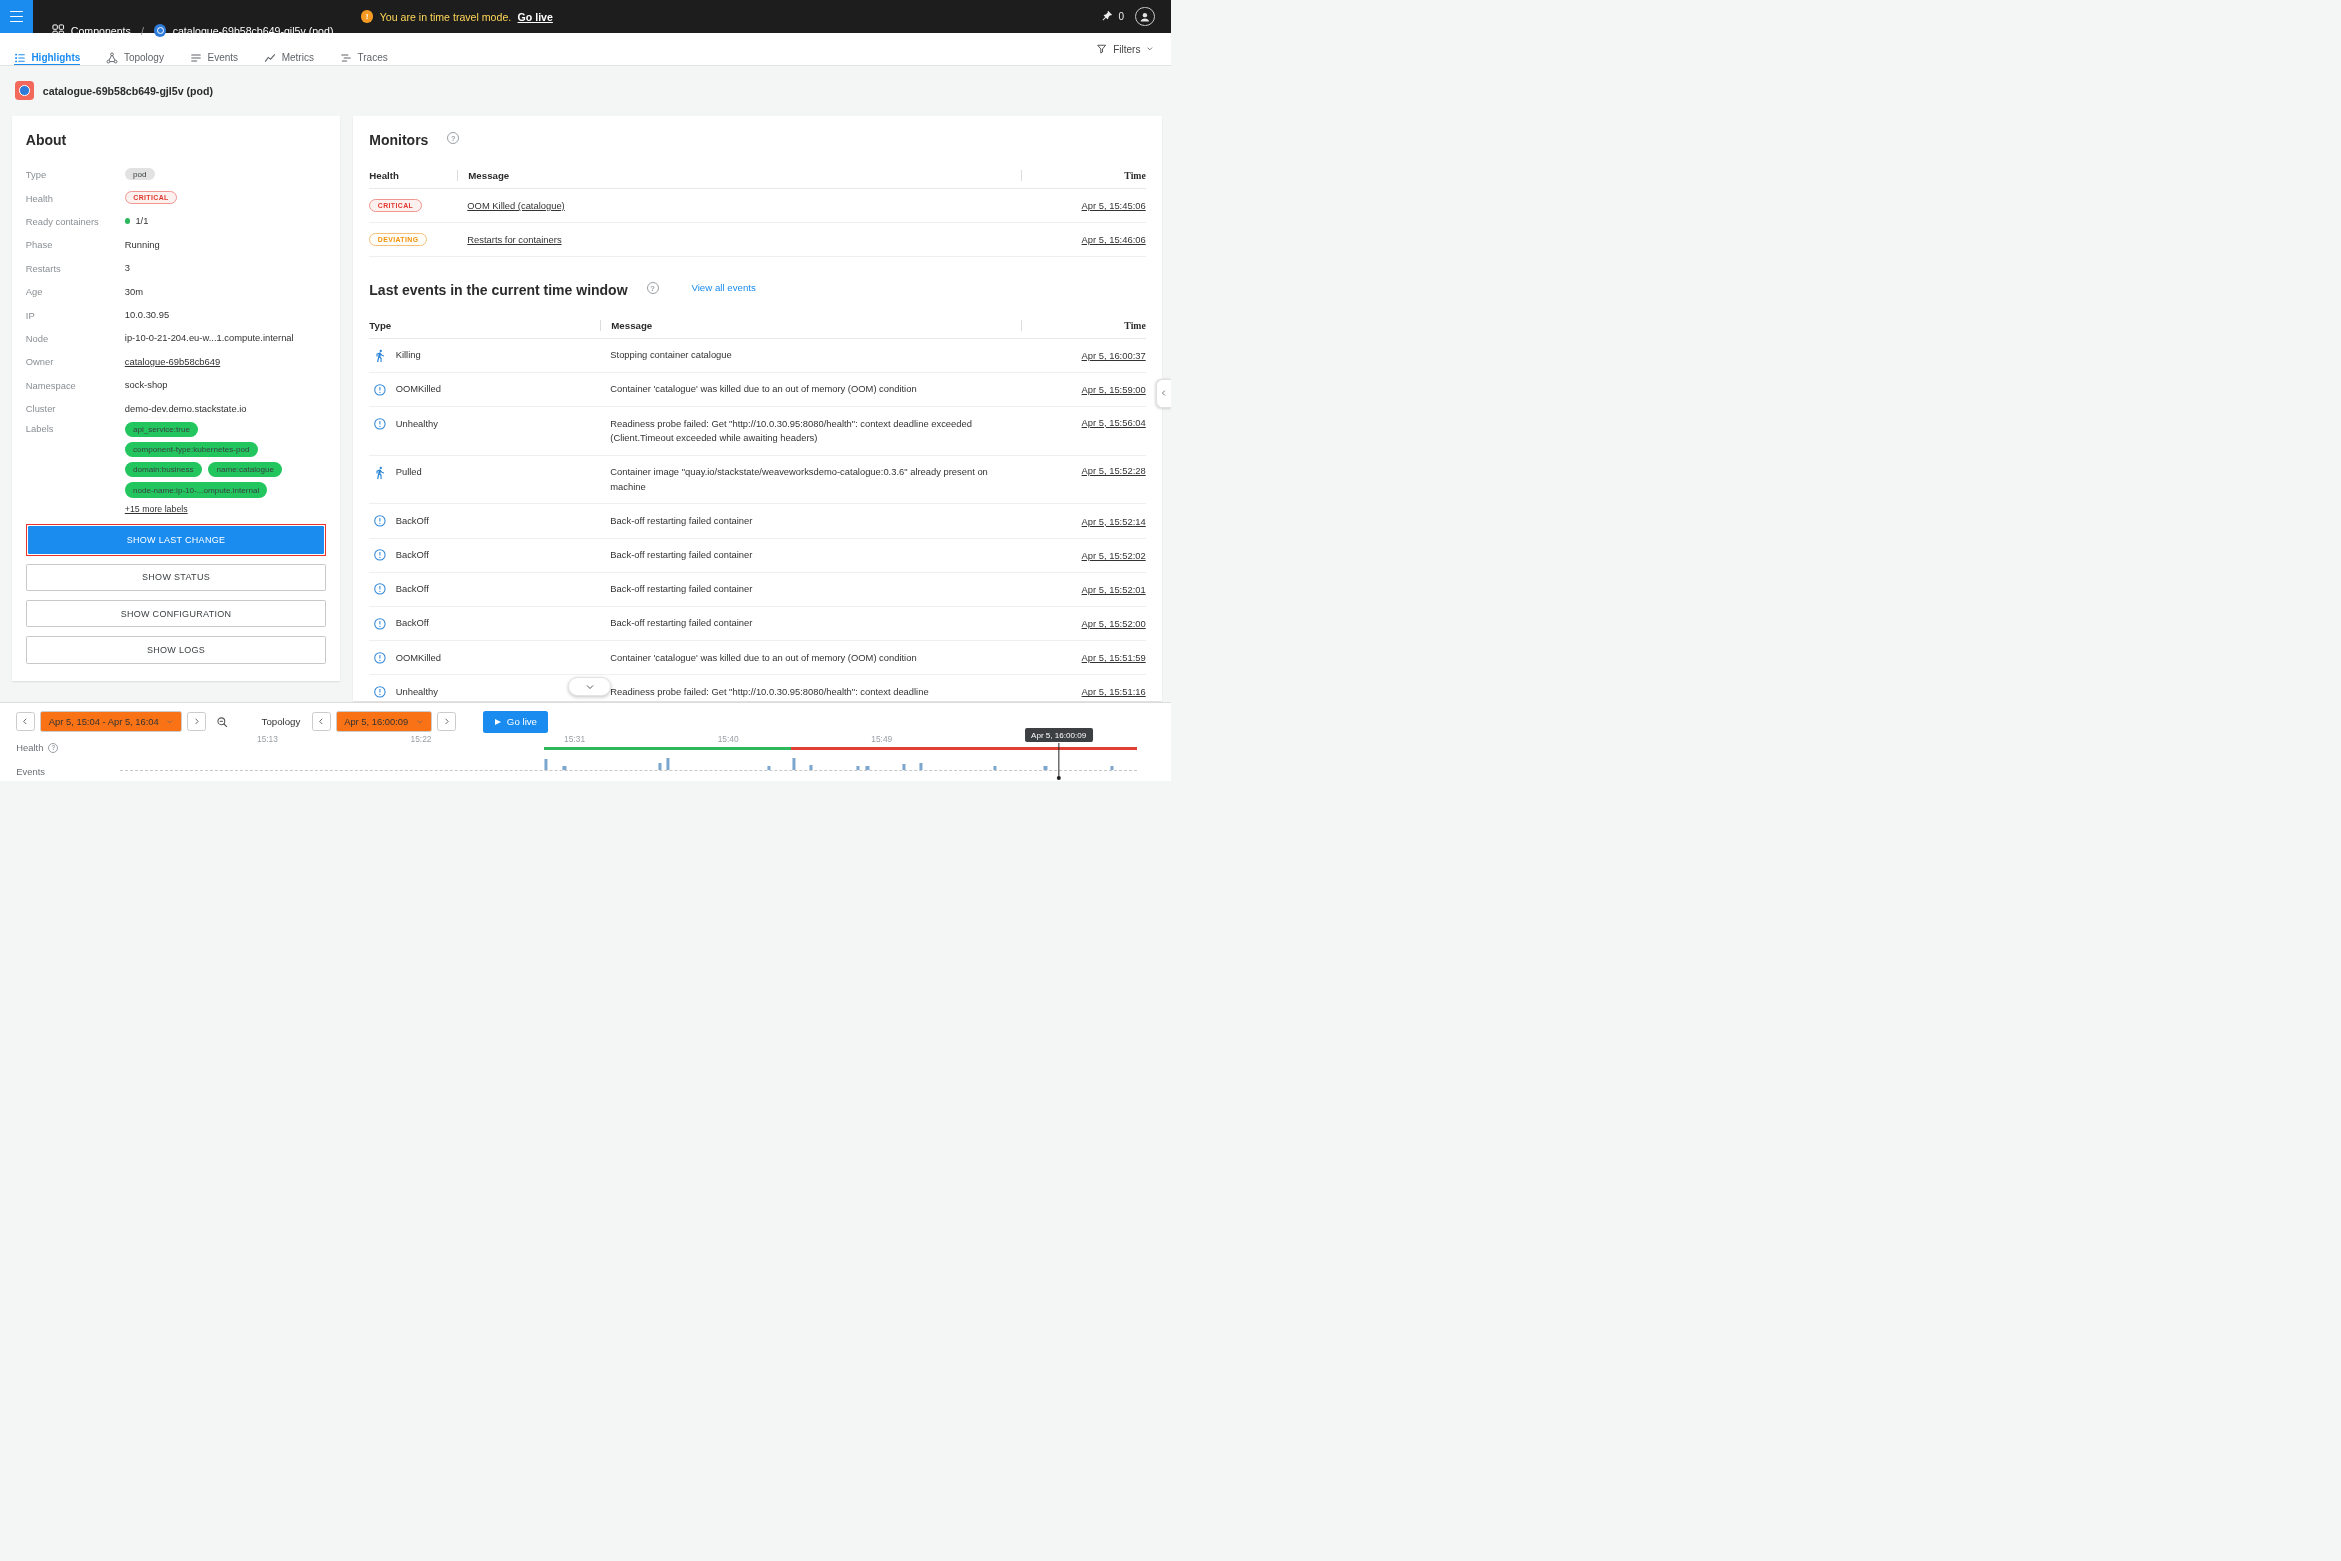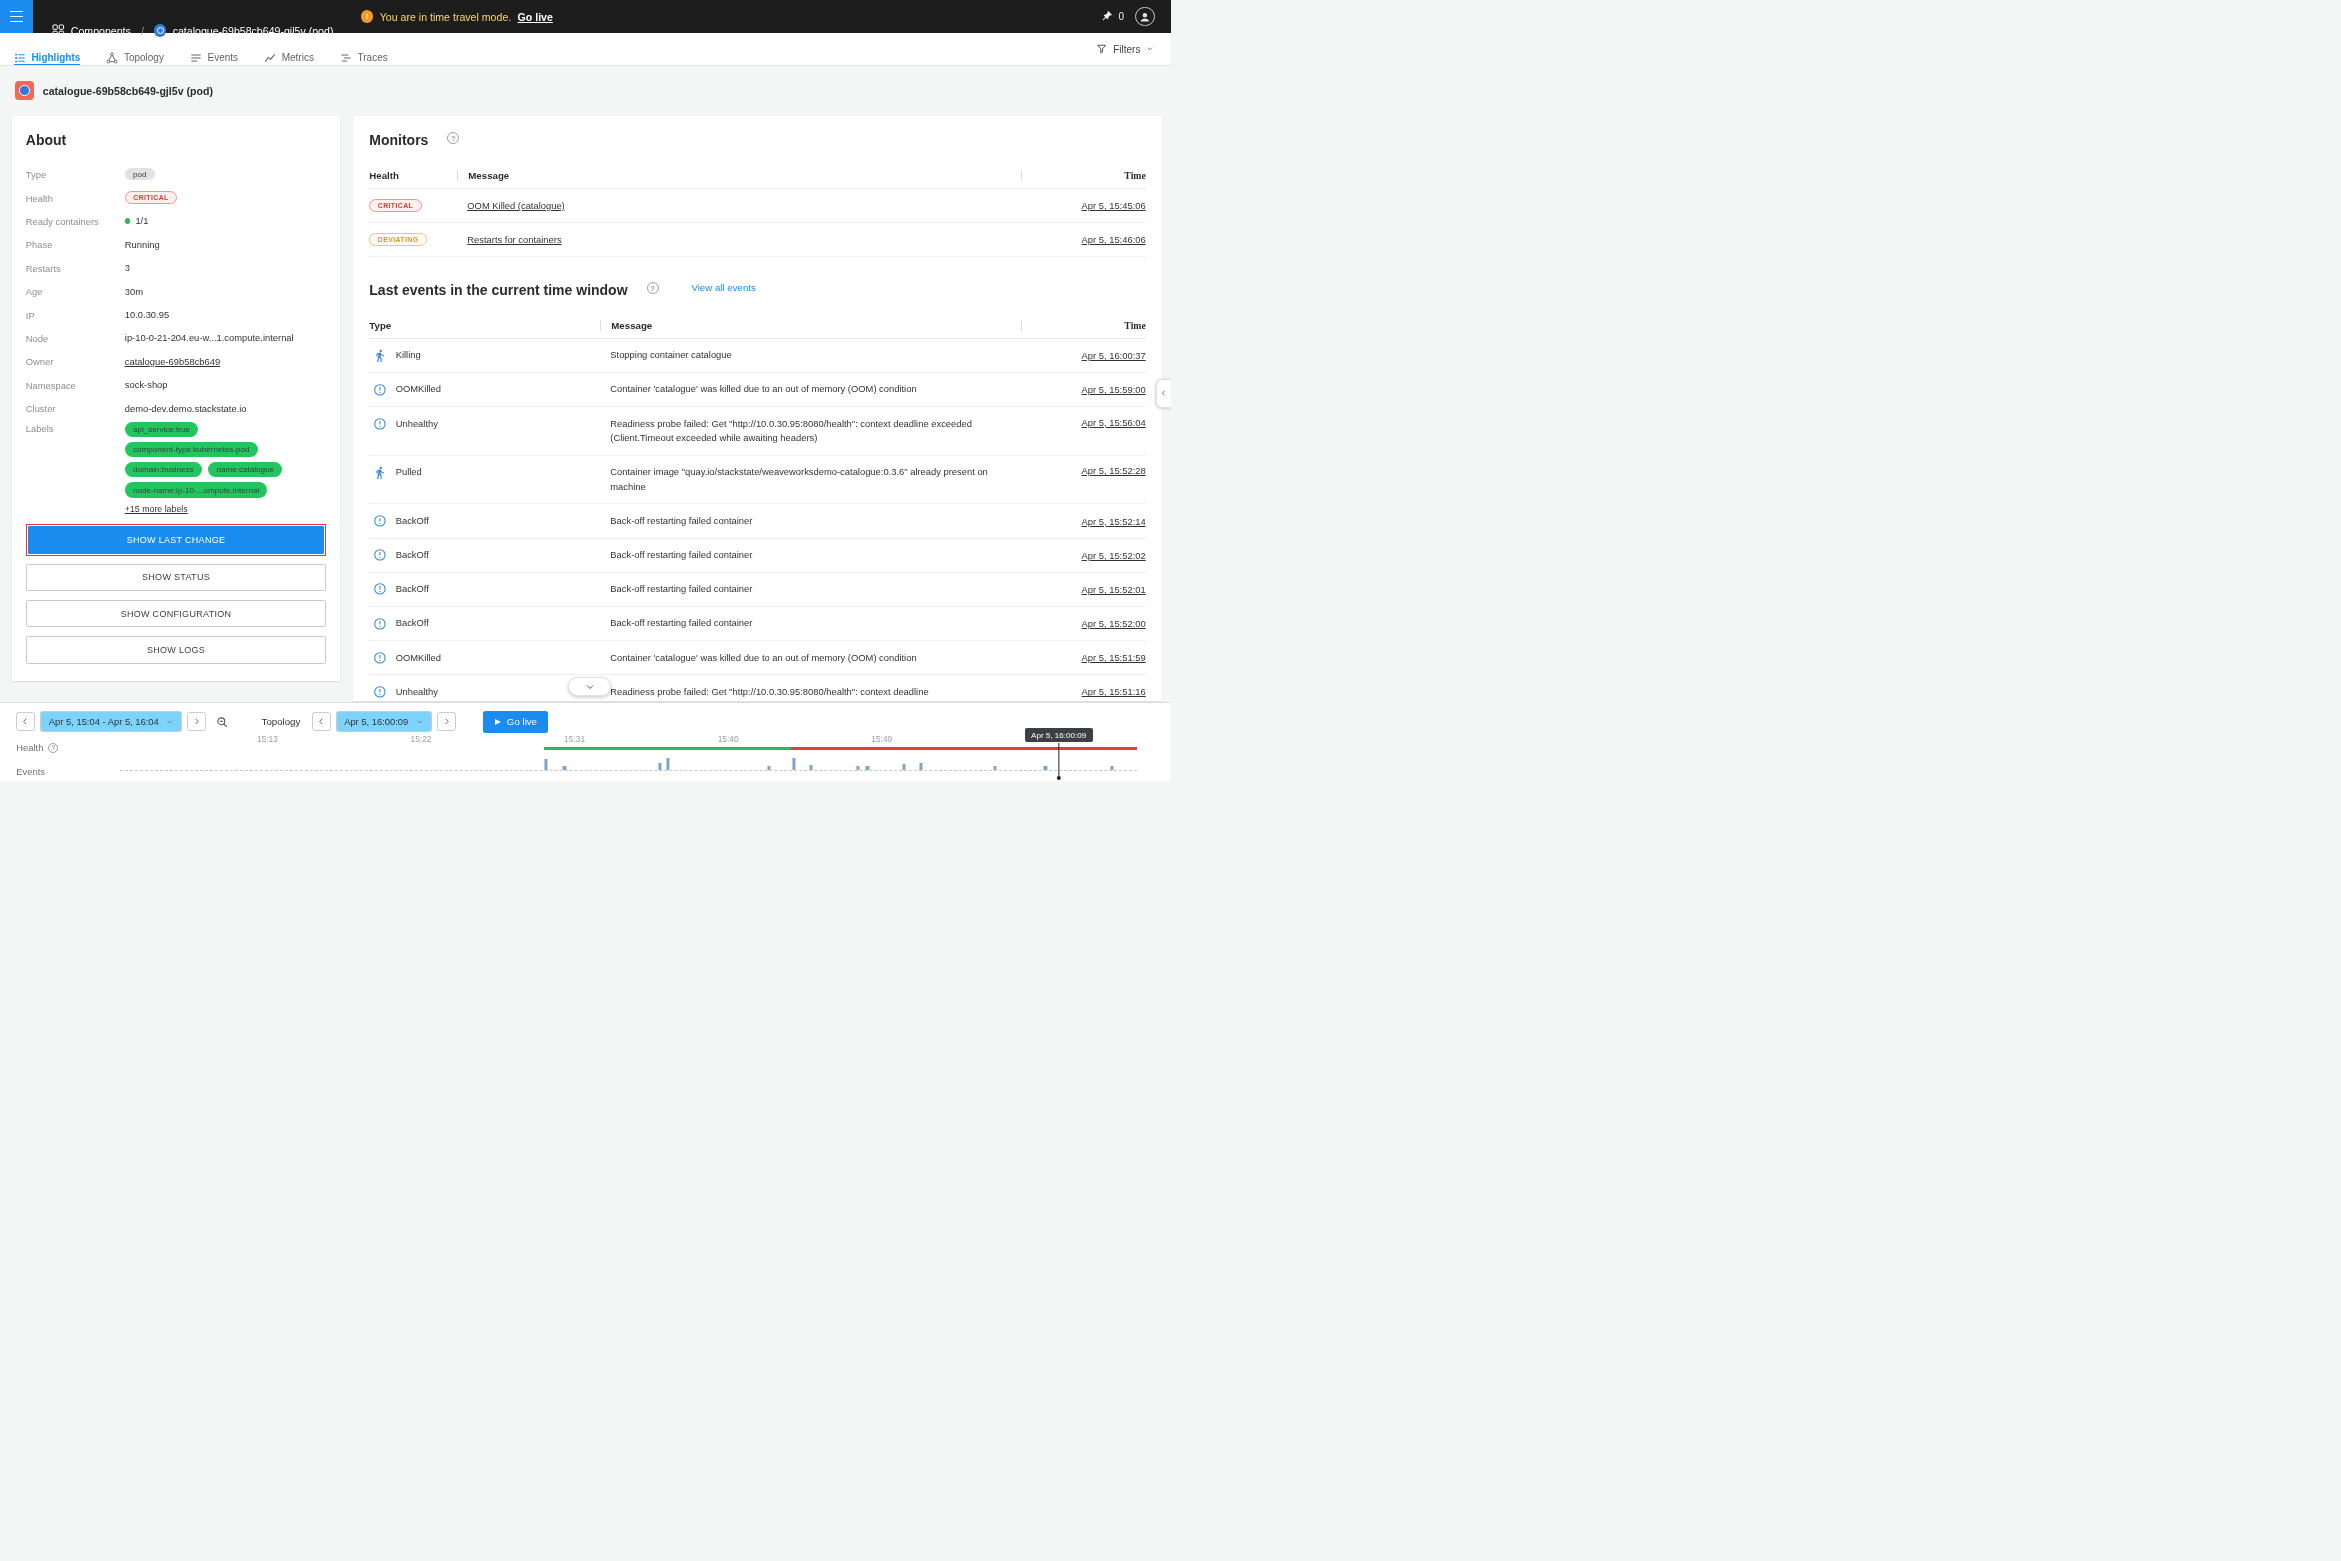--- a/index.html
+++ b/index.html
@@ -100,21 +100,21 @@
 
   .collapse-handle { position:absolute; right:0; top:379px; width:15px; height:29px; background:#fff; border:0.6px solid #e0e0e0; border-right:none; border-radius:6.3px 0 0 6.3px; box-shadow:-0.6px 0.6px 2.5px rgba(0,0,0,.15); display:flex; align-items:center; justify-content:center; color:#666; cursor:pointer; z-index:25; }
 
   
   .timeline { position:absolute; left:0; right:0; top:702px; height:79px; background:#fff; border-top:0.6px solid #dcdcdc; z-index:20; }
   .tl-controls { position:absolute; left:16.3px; top:7.5px; display:flex; align-items:center; height:22.5px; }
   .nav-btn { width:19px; height:19px; border:0.6px solid #ccc; border-radius:2.5px; background:#fff; display:flex; align-items:center; justify-content:center; color:#555; cursor:pointer; flex:none; }
   .nav-btn svg, .icon-btn svg { width:8.8px; height:8.8px; }
   .icon-btn { width:20px; height:19px; border:none; background:transparent; display:flex; align-items:center; justify-content:center; color:#555; cursor:pointer; }
   .icon-btn svg { width:12.5px; height:12.5px; }
-  .dd { height:21px; border:0.6px solid #ccc; border-radius:2.5px; background:#7dd3fc; display:flex; align-items:center; gap:7.5px; padding:0 7.5px; font-size:9.4px; color:#333; cursor:pointer; white-space:nowrap; }
+  .dd { height:21px; border:0.6px solid #ccc; border-radius:2.5px; background:#f97316; display:flex; align-items:center; gap:7.5px; padding:0 7.5px; font-size:9.4px; color:#333; cursor:pointer; white-space:nowrap; }
   .dd svg { width:7.5px; height:7.5px; color:#666; }
   .ml8 { margin-left:5px; } .ml10 { margin-left:6.3px; } .ml18 { margin-left:11.3px; }
   .tl-topology-label { font-size:9.7px; color:#333; margin-left:29px; }
   .golive-btn { margin-left:27.5px; height:22.5px; background:#1a8cf0; border:none; border-radius:2.5px; color:#fff; font-size:9.7px; font-family:inherit; display:flex; align-items:center; gap:6.3px; padding:0 11.3px; cursor:pointer; }
   .play-tri { width:0; height:0; border-left:6.3px solid #fff; border-top:3.8px solid transparent; border-bottom:3.8px solid transparent; }
 
   .tl-rowlabel { position:absolute; left:16.3px; font-size:9.4px; color:#6b7075; display:flex; align-items:center; gap:5px; }
   .tl-plot { position:absolute; left:120px; width:1017px; top:0; height:79px; }
   .tick { position:absolute; top:31px; transform:translateX(-50%); font-size:8.4px; color:#9aa0a6; white-space:nowrap; }
   .health-line { position:absolute; top:44px; left:0; right:0; height:2.5px; }

